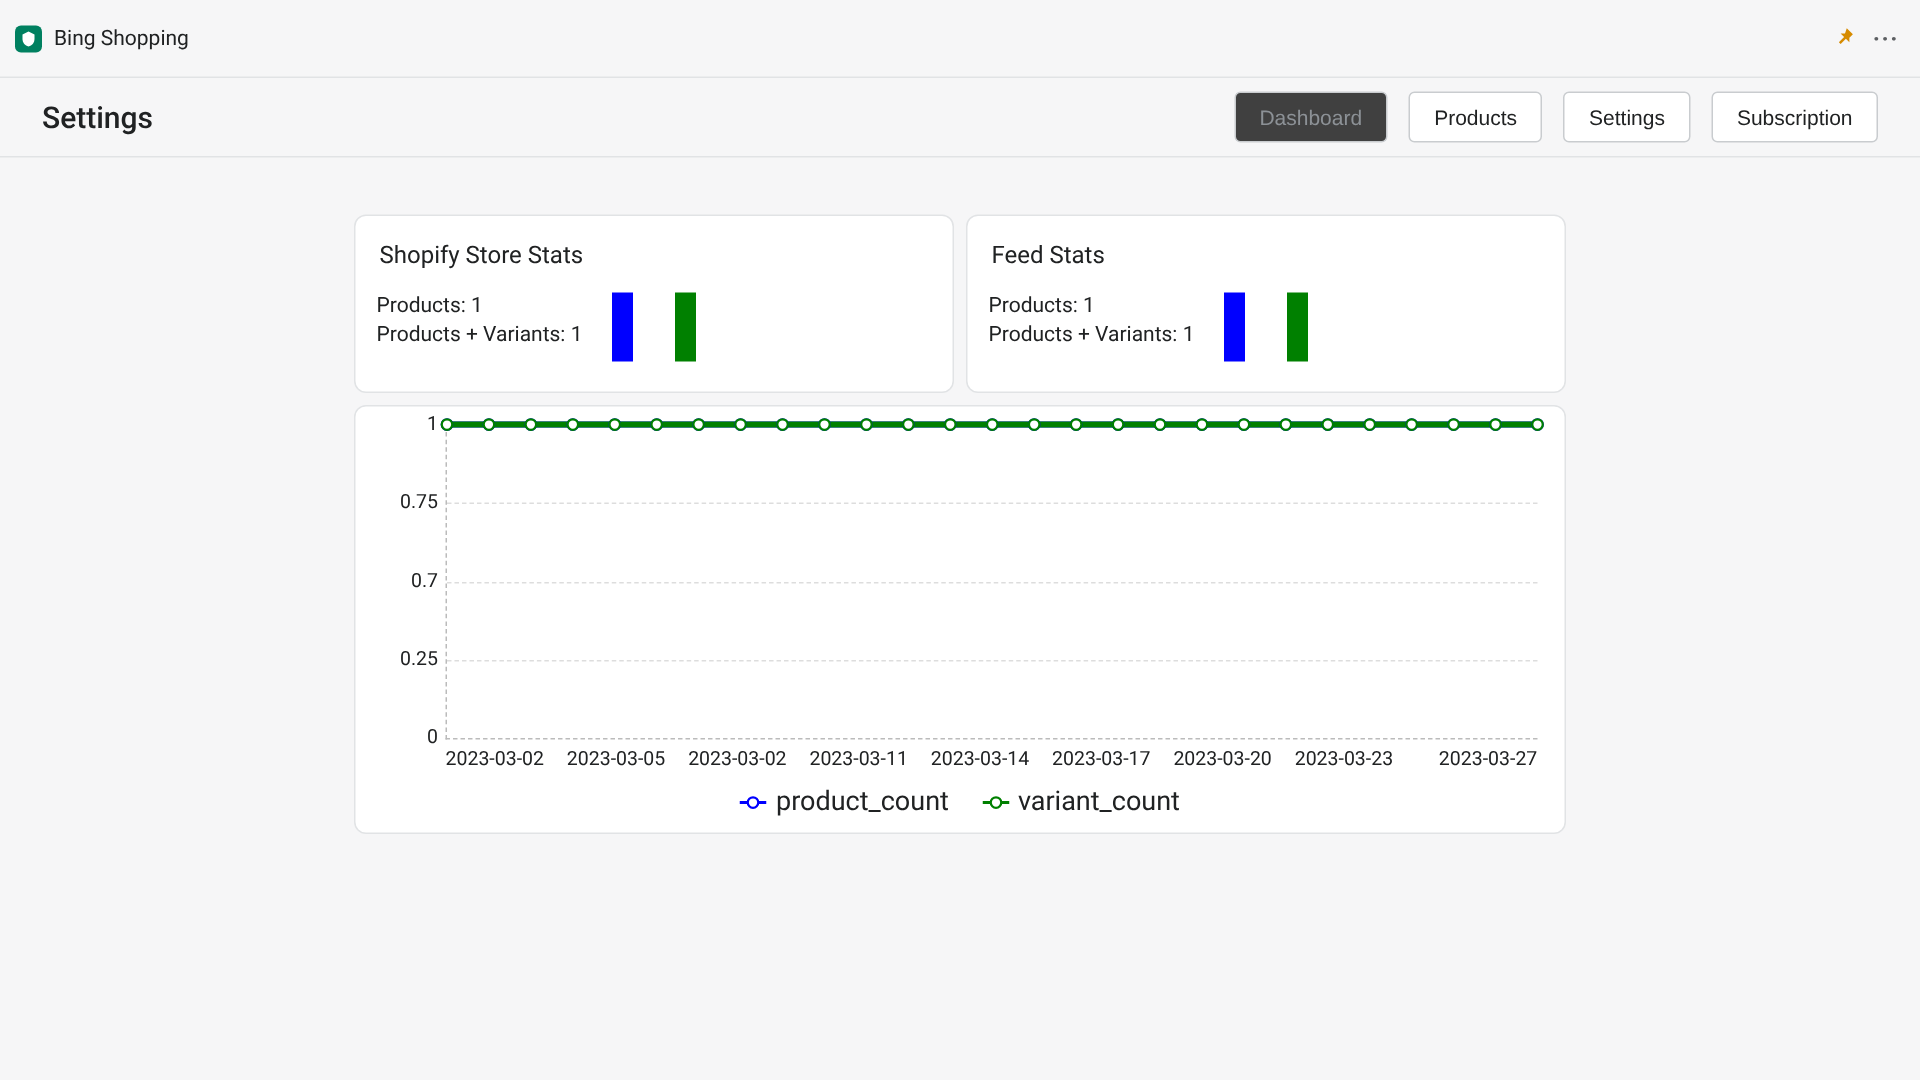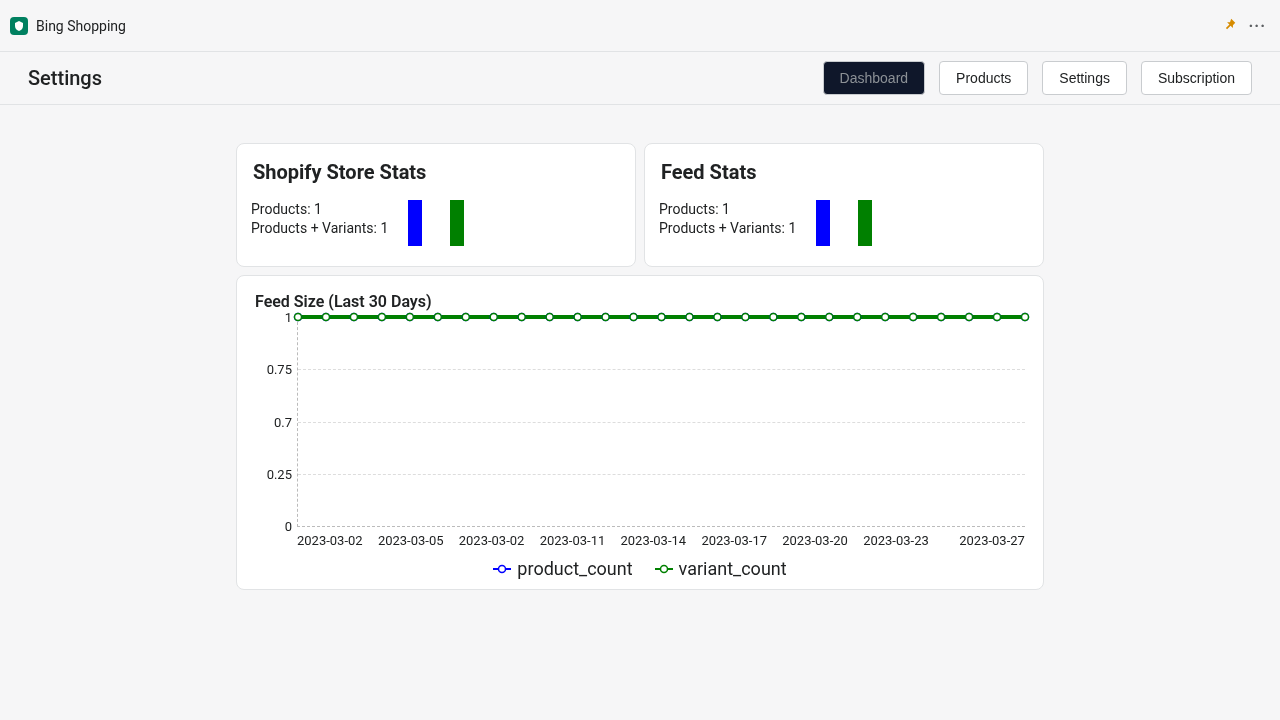--- a/index.html
+++ b/index.html
@@ -49,42 +49,42 @@
     padding: 8px 16px;
     border: 1px solid #c9cccf;
     background: #ffffff;
     border-radius: 4px;
     font-size: 14px;
     color: #202223;
     cursor: pointer;
   }
   .tab-btn.disabled {
     color: #8c9196;
-    background: #0f172a;
+    background: #404040;
     cursor: default;
   }
 
   
   .content {
     padding: 38px 28px;
     display: flex;
     justify-content: center;
   }
   .content-inner { width: 808px; }
 
   .cards-row { display: flex; gap: 8px; margin-bottom: 8px; }
   .card {
     background: #fff;
     border: 1px solid #e1e3e5;
     border-radius: 8px;
     padding: 16px 14px 20px 14px;
     flex: 1;
     position: relative;
   }
-  .card h3 { font-size: 20px; font-weight: 700; margin-bottom: 16px; padding-left: 2px; }
+  .card h3 { font-size: 16px; font-weight: 400; margin-bottom: 16px; padding-left: 2px; }
   .stat-body { display: flex; }
   .stat-lines { font-size: 14px; line-height: 1.35; }
   .mini-bars {
     margin-left: 20px;
     display: flex;
     align-items: flex-end;
     gap: 28px;
     height: 46px;
   }
   .mini-bar { width: 14px; height: 46px; }
@@ -206,21 +206,20 @@
           <div class="mini-bars">
             <div class="mini-bar blue"></div>
             <div class="mini-bar green"></div>
           </div>
         </div>
       </div>
 
     </div>
 
     <div class="chart-card">
-      <div class="chart-title">Feed Size (Last 30 Days)</div>
 
       <div class="chart-area" id="chart-area">
 
       <div class="ytick" style="top: 100%;">0</div>
           <div class="gridline" style="top: 75%;"></div>
           <div class="ytick" style="top: 75%;">0.25</div>
           <div class="gridline" style="top: 50%;"></div>
           <div class="ytick" style="top: 50%;">0.7</div>
           <div class="gridline" style="top: 25%;"></div>
           <div class="ytick" style="top: 25%;">0.75</div>

